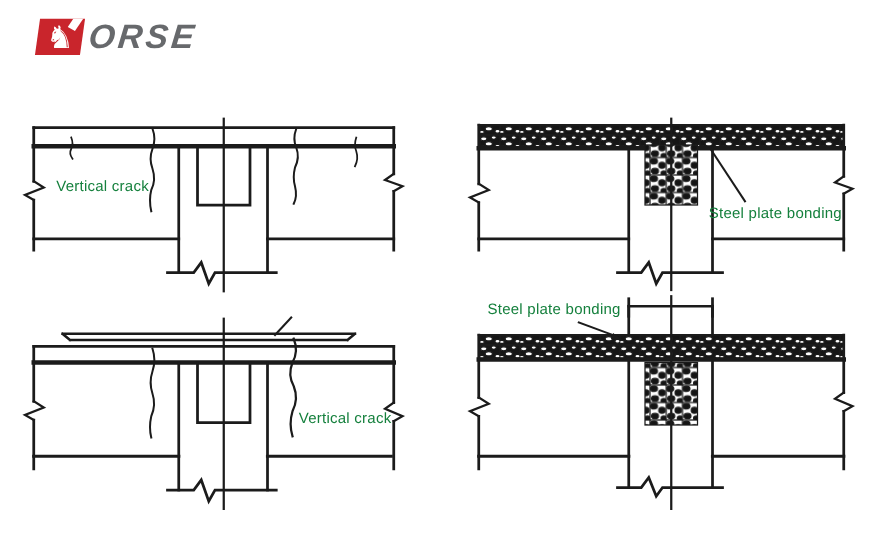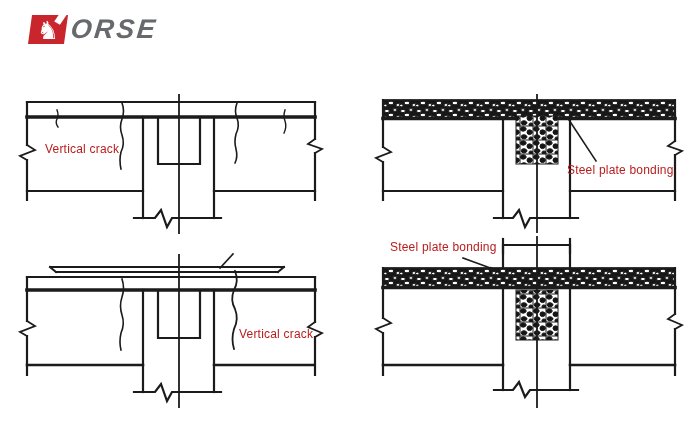--- a/index.html
+++ b/index.html
@@ -9,21 +9,21 @@
   .logo{position:absolute;left:30px;top:14px;display:flex;align-items:center;height:30px;cursor:pointer;}
   .logo-h{position:relative;width:36px;height:29px;background:#c9252c;transform:skewX(-8deg);
           display:flex;align-items:flex-end;justify-content:center;overflow:hidden;}
   .logo-h .knight{color:#ffffff;font-size:25px;line-height:27px;transform:skewX(8deg);}
   .logo-h .notch{position:absolute;right:3px;top:-5px;width:7px;height:14px;background:#ffffff;
           transform:rotate(28deg);}
   .logo-text{margin-left:5px;font-weight:bold;font-style:italic;font-size:27px;line-height:29px;
           color:#67696c;letter-spacing:2.5px;transform:skewX(-6deg);}
   
   .plan{position:absolute;left:0;top:0;width:700px;height:438px;}
-  .callout{position:absolute;font-size:12px;line-height:14px;color:#b91c1c;white-space:nowrap;
+  .callout{position:absolute;font-size:12px;line-height:14px;color:#15803d;white-space:nowrap;
           letter-spacing:.2px;}
   .lbl-tl{left:45px;top:142px;}
   .lbl-tr{left:567px;top:163px;}
   .lbl-bl{left:239px;top:327px;}
   .lbl-br{left:390px;top:240px;}
 </style>
 </head>
 <body>
 
 <div class="stage">

